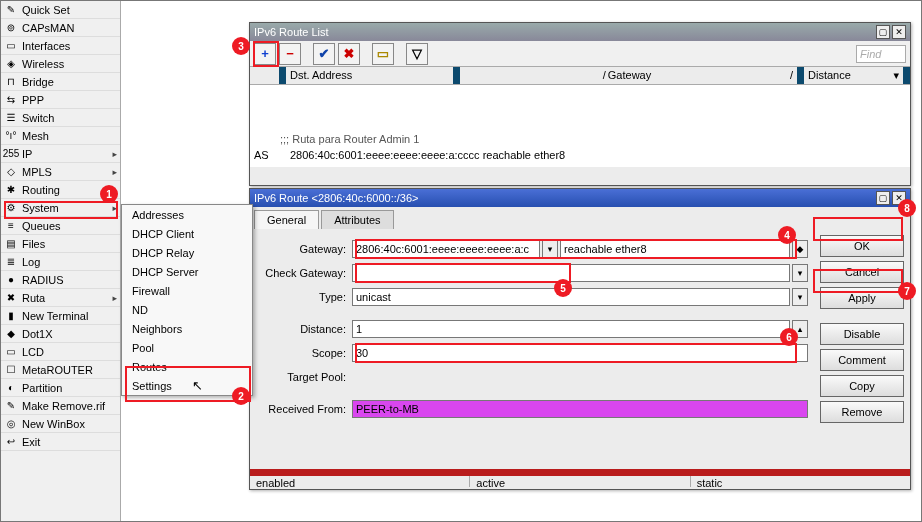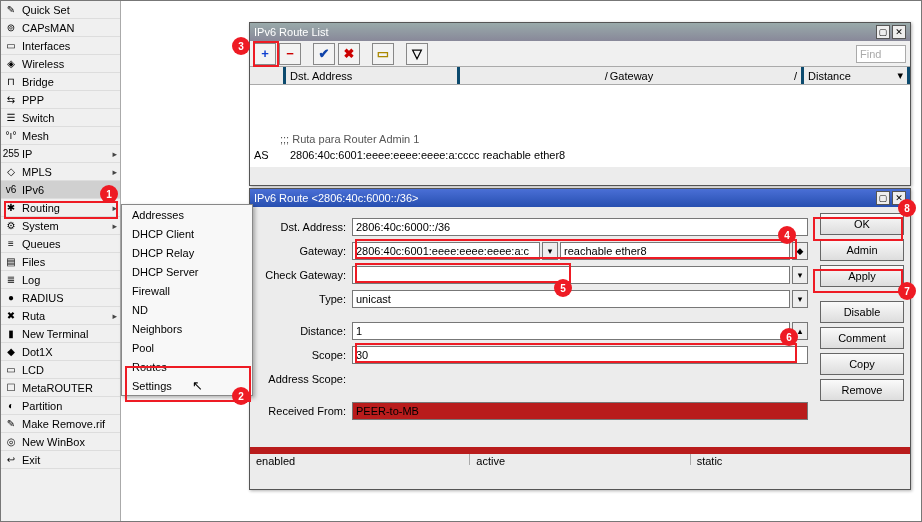--- a/index.html
+++ b/index.html
@@ -15,23 +15,23 @@
   .su-item{display:flex;align-items:center;height:19px;padding:2px 10px;cursor:default}
   
   .win{position:absolute;background:#ececec;border:1px solid #555;box-shadow:1px 1px 3px rgba(0,0,0,.3)}
   .win-title{height:18px;background:linear-gradient(#9aa 0,#889 100%);color:#fff;display:flex;align-items:center;padding:0 4px;font-size:11px}
   .win-title.blue{background:linear-gradient(#4a6fd6 0,#274fb0 100%)}
   .win-btns{margin-left:auto;display:flex;gap:2px}
   .win-btns span{width:14px;height:14px;background:#eee;border:1px solid #555;display:flex;align-items:center;justify-content:center;font-size:9px;color:#000}
   .listwin{left:248px;top:21px;width:662px;height:164px;z-index:2}
   .toolbar{height:26px;display:flex;align-items:center;padding:2px 4px;gap:3px;border-bottom:1px solid #aaa;background:#f0f0f0}
   .tbtn{width:22px;height:22px;border:1px solid #888;background:#f3f3f3;display:flex;align-items:center;justify-content:center;font-size:13px;font-weight:bold}
-  .find{margin-left:auto;width:50px;height:18px;border:1px solid #aaa;background:#fff;color:#aaa;padding:0 3px;display:flex;align-items:center}
+  .find{margin-left:auto;width:50px;height:18px;border:1px solid #aaa;background:#fff;color:#aaa;font-style:italic;padding:0 3px;display:flex;align-items:center}
   .grid-hd{display:flex;height:18px;background:#ececec;border-bottom:1px solid #aaa}
-  .gh{border-right:3px solid #0c4a6e;padding:2px 4px;display:flex;align-items:center}
+  .gh{border-right:7px solid #0c4a6e;padding:2px 4px;display:flex;}
   .grid-body{background:#fff;height:82px;overflow:auto}
   .grid-row{display:flex;height:16px;align-items:flex-start}
   .gc{padding:0 4px;white-space:nowrap;overflow:hidden}
   .cmt{color:#555;font-style:normal;padding-left:30px}
   
   .detwin{left:248px;top:187px;width:662px;height:302px;z-index:3}
   .tabs{display:flex;height:22px;background:#ececec;padding-top:3px;padding-left:4px}
   .tab{padding:3px 12px;border:1px solid #999;border-bottom:none;background:#ddd;margin-right:2px}
   .tab.active{background:#f5f5f5}
   .det-body{display:flex;height:240px}
@@ -89,25 +89,20 @@
     <div class="sm-item">
       <span class="ico">255</span>
       <span>IP</span>
       <span class="arw">▸</span>
     </div>
     <div class="sm-item">
       <span class="ico">◇</span>
       <span>MPLS</span>
       <span class="arw">▸</span>
     </div>
-    <div class="sm-item sm-sel">
-      <span class="ico">v6</span>
-      <span>IPv6</span>
-      <span class="arw">▸</span>
-    </div>
     <div class="sm-item">
       <span class="ico">✱</span>
       <span>Routing</span>
       <span class="arw">▸</span>
     </div>
     <div class="sm-item">
       <span class="ico">⚙</span>
       <span>System</span>
       <span class="arw">▸</span>
     </div>
@@ -229,30 +224,26 @@
 </div>
 
 <div class="win detwin">
   <div class="win-title blue">
     <span>IPv6 Route &lt;2806:40c:6000::/36&gt;</span>
     <div class="win-btns">
       <span>▢</span>
       <span>✕</span>
     </div>
   </div>
+  <div class="tabs">
+    <div class="tab active">General</div>
+    <div class="tab">Attributes</div>
+  </div>
   <div class="det-body">
     <div class="form">
-      <div class="frow">
-        <div class="flabel">Dst. Address:</div>
-        <div class="fval">
-            <div class="inp">
-              <span>2806:40c:6000::/36</span>
-            </div>
-          </div>
-      </div>
       <div class="frow">
         <div class="flabel">Gateway:</div>
         <div class="fval">
           <div class="inp" style="flex:0 0 188px">
               <span>2806:40c:6001:eeee:eeee:eeee:a:c</span>
             </div>
           <div class="dd">▾</div>
           <div class="inp">
               <span>reachable ether8</span>
             </div>
@@ -289,35 +280,35 @@
       </div>
       <div class="frow">
         <div class="flabel">Scope:</div>
         <div class="fval">
             <div class="inp">
               <span>30</span>
             </div>
           </div>
       </div>
       <div class="frow">
-        <div class="flabel">Address Scope:</div>
+        <div class="flabel">Target Pool:</div>
       </div>
       <div style="height:8px"></div>
       <div class="frow">
         <div class="flabel">Received From:</div>
         <div class="fval">
-            <div class="inp" style="background:#b91c1c">
+            <div class="inp" style="background:#d946ef">
               <span>PEER-to-MB</span>
             </div>
           </div>
       </div>
     </div>
     <div class="btns">
       <div class="wbtn">OK</div>
-      <div class="wbtn">Admin</div>
+      <div class="wbtn">Cancel</div>
       <div class="wbtn">Apply</div>
       <div style="height:6px"></div>
       <div class="wbtn">Disable</div>
       <div class="wbtn">Comment</div>
       <div class="wbtn">Copy</div>
       <div class="wbtn">Remove</div>
     </div>
   </div>
   <div class="status">
     <div class="st">enabled</div>

